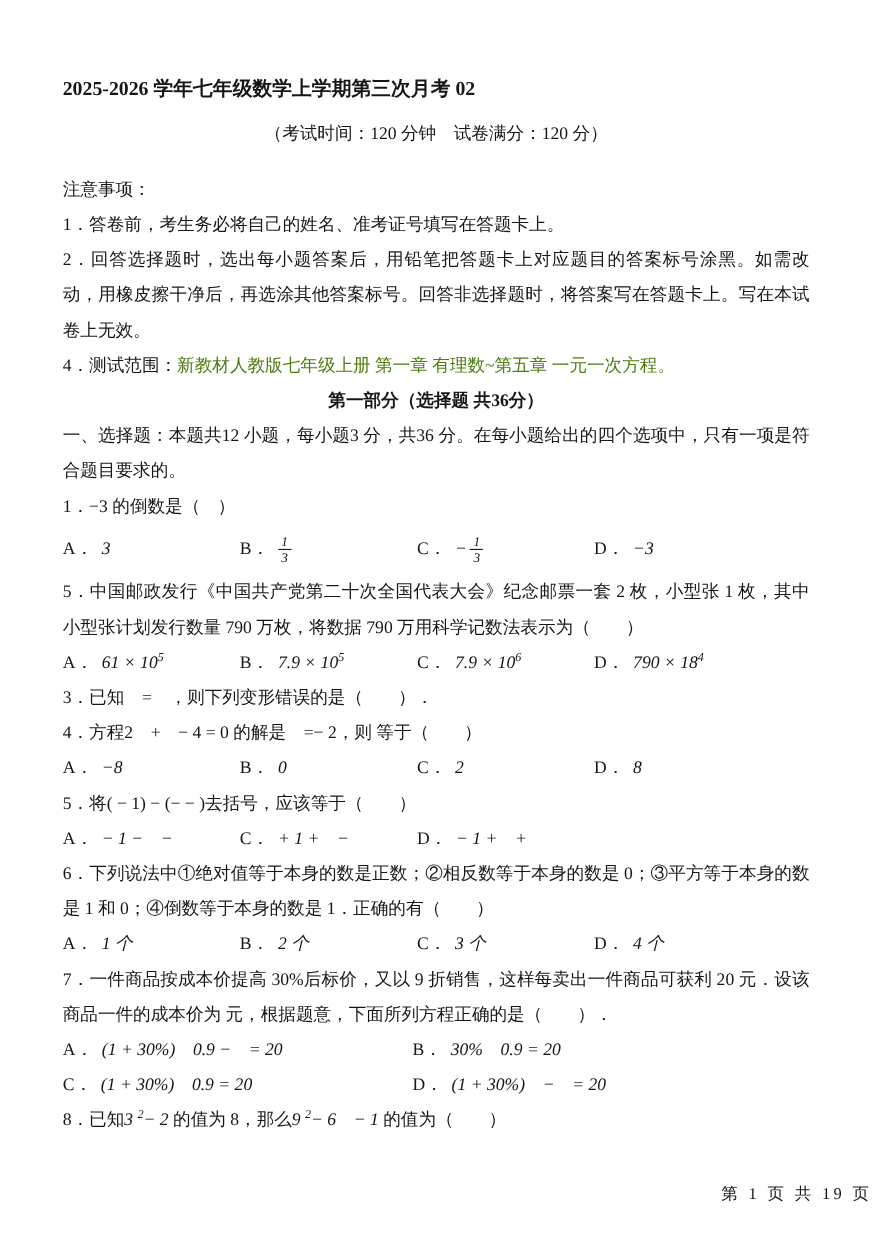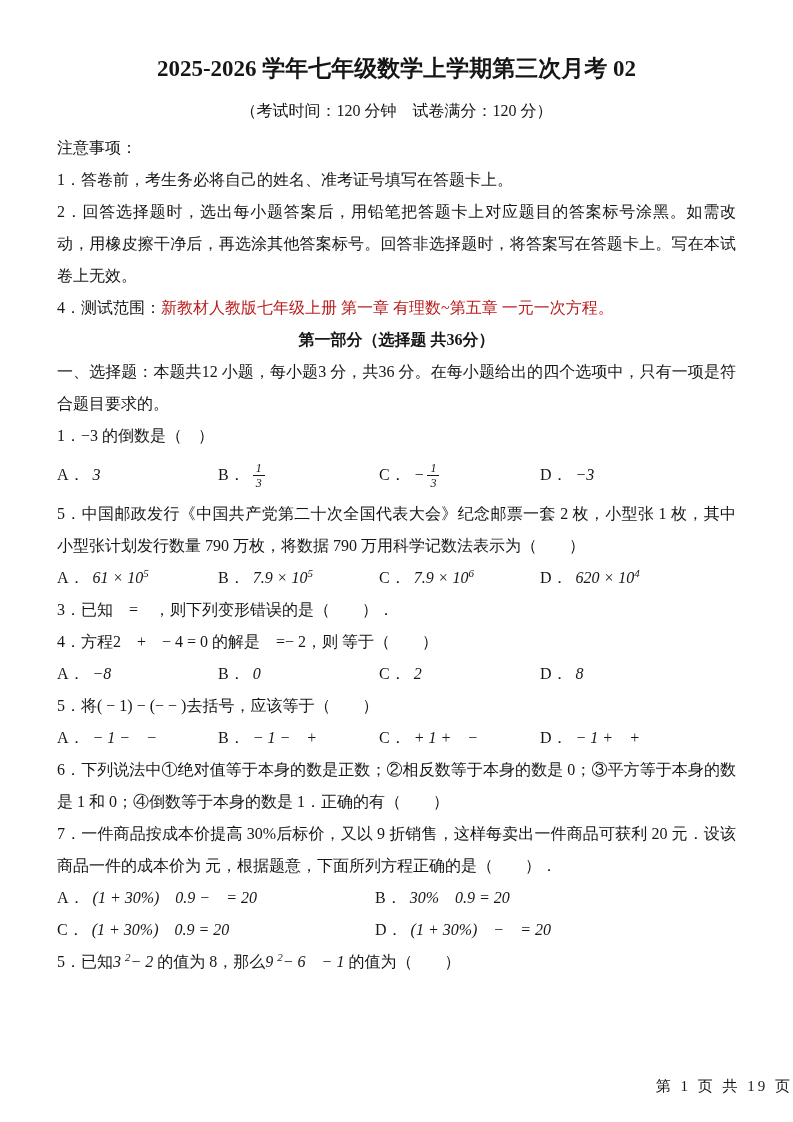--- a/index.html
+++ b/index.html
@@ -4,24 +4,24 @@
 <style>
   html,body{margin:0;padding:0;background:#e8e8e8;}
   .page{
     width:793px;height:1122px;background:#ffffff;position:relative;
     box-sizing:border-box;padding:56px 57px 0 57px;
     font-family:"Liberation Serif","DejaVu Serif",serif;
     font-size:16px;line-height:32px;color:#161616;margin:0 auto;
     overflow:hidden;
   }
   p{margin:0;text-align:justify;}
-  .title{font-size:23px;font-weight:bold;text-align:center;line-height:26px;margin-bottom:14px;}
-  .subtitle{text-align:center;line-height:30px;margin-bottom:6px;}
+  .title{font-size:18px;font-weight:bold;line-height:26px;margin-bottom:14px;margin-top:11px;}
+  .subtitle{text-align:center;line-height:30px;margin-bottom:20px;}
   .center-head{text-align:center;font-weight:bold;}
-  .red{color:#b91c1c;}
+  .red{color:#4d7c0f;}
   .opt-row{display:flex;align-items:center;}
   .opt-row .opt{width:161px;white-space:nowrap;overflow:visible;}
   .opt-row .opt:last-child{flex:1;}
   .opt-row.two-col .opt{width:318px;}
   .opt-row.tall{height:46px;}
   .opt-label{font-style:normal;}
   .opt-val{font-style:italic;padding-left:8px;}
   .m{font-style:italic;}
   sup{font-size:11px;font-style:italic;line-height:0;}
   .frac{display:inline-flex;flex-direction:column;text-align:center;vertical-align:middle;
@@ -60,50 +60,55 @@
             <span class="den">3</span>
           </span></span></div>
     <div class="opt"><span class="opt-label">D．</span><span class="opt-val">−3</span></div>
   </div>
 
   <p>5．中国邮政发行《中国共产党第二十次全国代表大会》纪念邮票一套 2 枚，小型张 1 枚，其中小型张计划发行数量 790 万枚，将数据 790 万用科学记数法表示为（　　）</p>
   <div class="opt-row">
     <div class="opt"><span class="opt-label">A．</span><span class="opt-val"><span>61 × 10</span><sup>5</sup></span></div>
     <div class="opt"><span class="opt-label">B．</span><span class="opt-val"><span>7.9 × 10</span><sup>5</sup></span></div>
     <div class="opt"><span class="opt-label">C．</span><span class="opt-val"><span>7.9 × 10</span><sup>6</sup></span></div>
-    <div class="opt"><span class="opt-label">D．</span><span class="opt-val"><span>620 × 10</span><sup>4</sup></span></div>
+    <div class="opt"><span class="opt-label">D．</span><span class="opt-val"><span>790 × 18</span><sup>4</sup></span></div>
   </div>
 
   <p>3．已知　=　，则下列变形错误的是（　　）．</p>
 
   <p>4．方程2　+　− 4 = 0 的解是　=− 2，则 等于（　　）</p>
   <div class="opt-row">
     <div class="opt"><span class="opt-label">A．</span><span class="opt-val">−8</span></div>
     <div class="opt"><span class="opt-label">B．</span><span class="opt-val">0</span></div>
     <div class="opt"><span class="opt-label">C．</span><span class="opt-val">2</span></div>
     <div class="opt"><span class="opt-label">D．</span><span class="opt-val">8</span></div>
   </div>
 
   <p>5．将( − 1) − (− − )去括号，应该等于（　　）</p>
   <div class="opt-row">
     <div class="opt"><span class="opt-label">A．</span><span class="opt-val">− 1 −　−</span></div>
-    <div class="opt"><span class="opt-label">B．</span><span class="opt-val">− 1 −　+</span></div>
     <div class="opt"><span class="opt-label">C．</span><span class="opt-val">+ 1 +　−</span></div>
     <div class="opt"><span class="opt-label">D．</span><span class="opt-val">− 1 +　+</span></div>
   </div>
 
   <p>6．下列说法中①绝对值等于本身的数是正数；②相反数等于本身的数是 0；③平方等于本身的数是 1 和 0；④倒数等于本身的数是 1．正确的有（　　）</p>
+  <div class="opt-row">
+    <div class="opt"><span class="opt-label">A．</span><span class="opt-val">1 个</span></div>
+    <div class="opt"><span class="opt-label">B．</span><span class="opt-val">2 个</span></div>
+    <div class="opt"><span class="opt-label">C．</span><span class="opt-val">3 个</span></div>
+    <div class="opt"><span class="opt-label">D．</span><span class="opt-val">4 个</span></div>
+  </div>
 
   <p>7．一件商品按成本价提高 30%后标价，又以 9 折销售，这样每卖出一件商品可获利 20 元．设该商品一件的成本价为 元，根据题意，下面所列方程正确的是（　　）．</p>
   <div class="opt-row two-col">
     <div class="opt"><span class="opt-label">A．</span><span class="opt-val">(1 + 30%)　0.9 −　= 20</span></div>
     <div class="opt"><span class="opt-label">B．</span><span class="opt-val">30%　0.9 = 20</span></div>
   </div>
   <div class="opt-row two-col">
     <div class="opt"><span class="opt-label">C．</span><span class="opt-val">(1 + 30%)　0.9 = 20</span></div>
     <div class="opt"><span class="opt-label">D．</span><span class="opt-val">(1 + 30%)　−　= 20</span></div>
   </div>
 
-  <p><span>5．已知</span><span class="m"><span>3 </span><sup>2</sup><span>− 2 </span></span><span>的值为 8，那么</span><span class="m"><span>9 </span><sup>2</sup><span>− 6　− 1 </span></span><span>的值为（　　）</span></p>
+  <p><span>8．已知</span><span class="m"><span>3 </span><sup>2</sup><span>− 2 </span></span><span>的值为 8，那么</span><span class="m"><span>9 </span><sup>2</sup><span>− 6　− 1 </span></span><span>的值为（　　）</span></p>
 
   <div class="footer">第 1 页 共 19 页</div>
 
 </div>
 
 </body></html>

